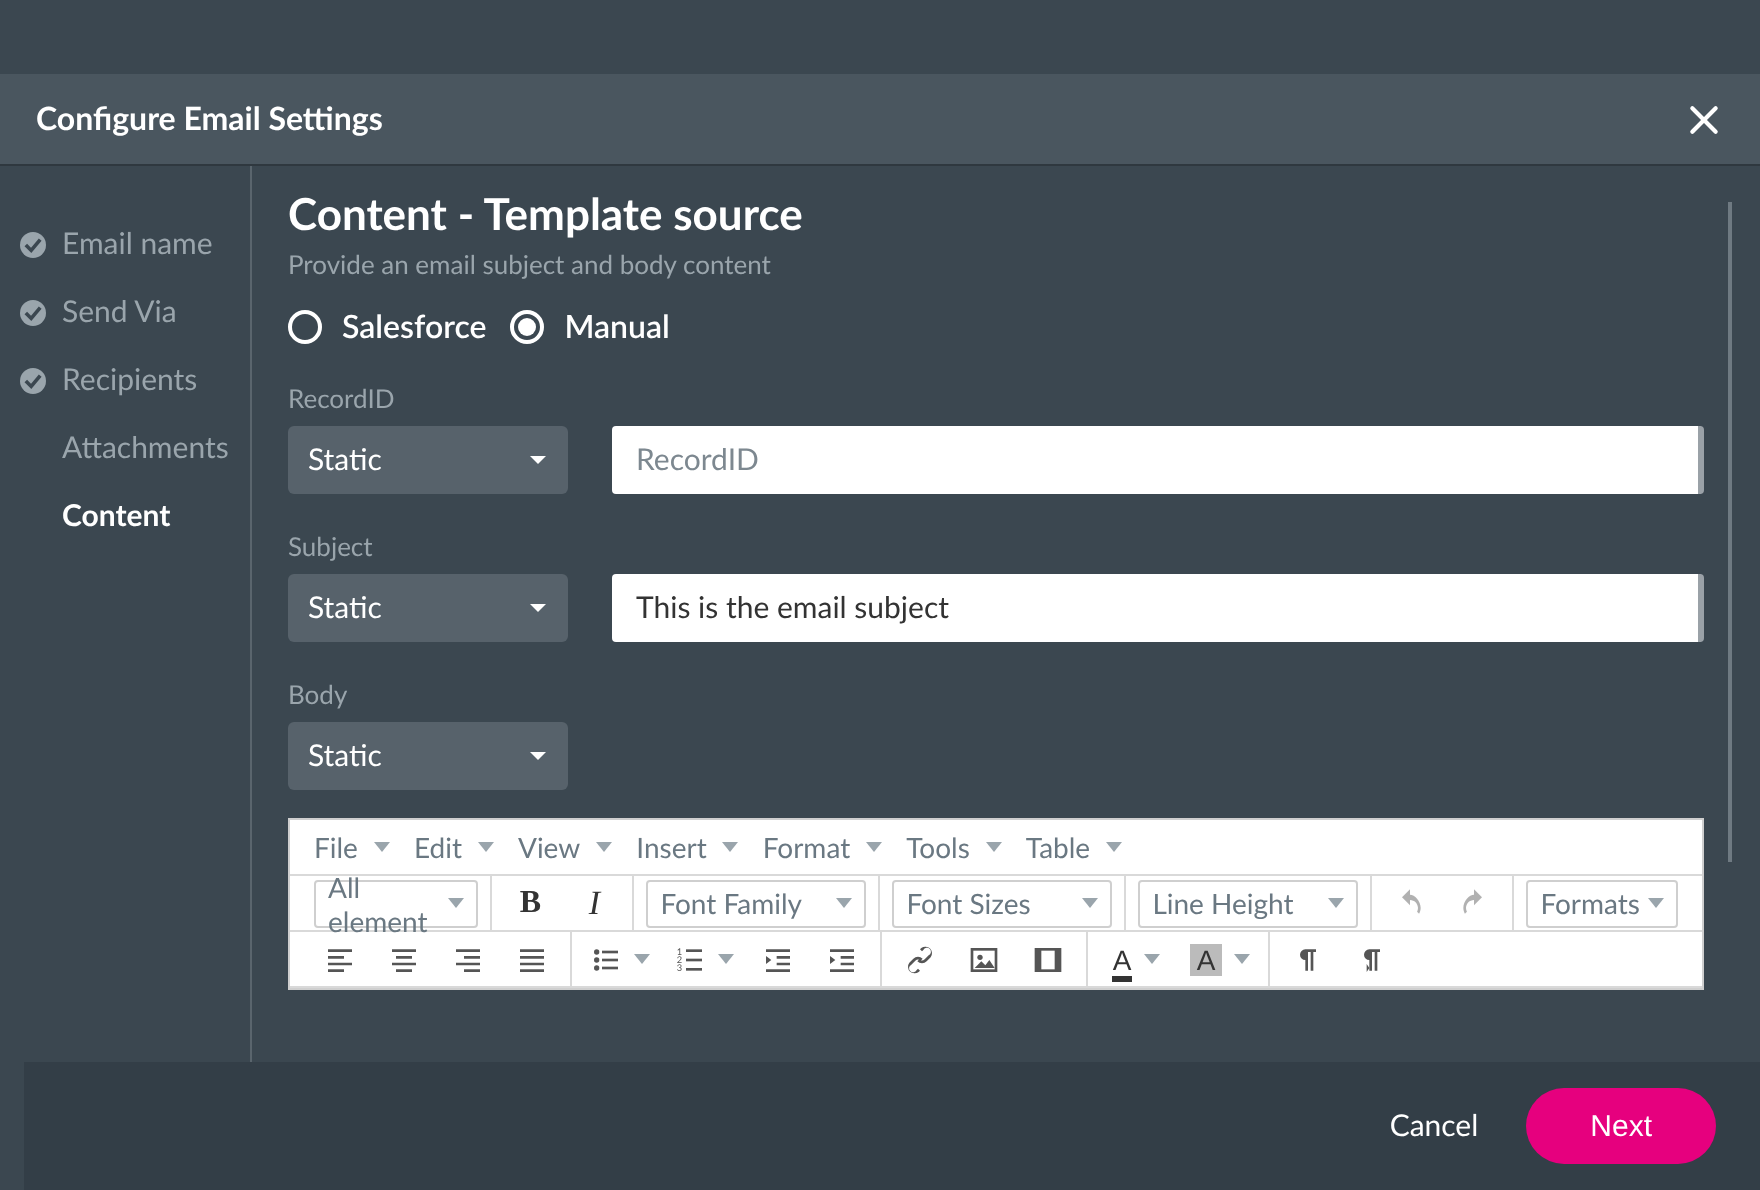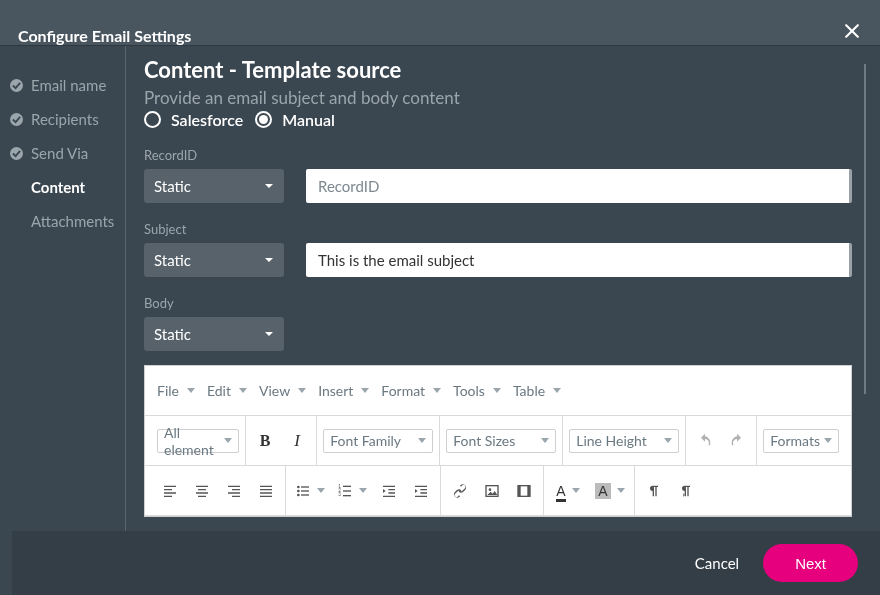--- a/index.html
+++ b/index.html
@@ -8,24 +8,25 @@
     width:880px; height:595px;
     font-family: "Lato","Segoe UI", Arial, sans-serif;
     background:#3b4750;
     color:#e6e6e6;
     overflow:hidden;
     position:relative;
   }
   
   .header {
     height:46px;
-    display:flex; align-items:flex-end; justify-content:space-between;
+    display:flex; align-items:center; justify-content:space-between;
     padding:0 14px 0 18px;
     background:#4a565f;
     border-bottom:1px solid #2f383f;
+    margin-top:37px;
   }
   .header-title { font-weight:700; color:#ffffff; font-size:16px; }
   .close-btn { cursor:pointer; color:#ffffff; display:flex; align-items:center; justify-content:center; width:28px; height:28px; }
   .close-btn svg{ width:20px; height:20px; stroke:#ffffff; }
 
   
   .body {
     display:flex;
     height:calc(595px - 46px - 64px);
   }
@@ -56,21 +57,21 @@
     padding:10px 28px 10px 18px;
     position:relative;
     overflow:hidden;
   }
   .main h1 {
     margin:0 0 4px 0;
     font-size:22px;
     font-weight:700;
     color:#ffffff;
   }
-  .subtitle { color:#9aa5ac; font-size:17px; margin-bottom:2px; }
+  .subtitle { color:#9aa5ac; font-size:13px; margin-bottom:14px; }
 
   .radio-group{ display:flex; gap:12px; margin-bottom:18px; }
   .radio {
     display:flex; align-items:center; gap:10px; cursor:pointer;
     font-size:16px; color:#ffffff; font-weight:600;
   }
   .radio .outer{
     width:17px; height:17px; border:2px solid #ffffff; border-radius:50%;
     display:flex; align-items:center; justify-content:center;
   }
@@ -111,21 +112,21 @@
   .editor {
     background:#ffffff;
     color:#5c6b77;
     font-size:14px;
     border:1px solid #cfcfcf;
   }
   .menubar, .toolbar1, .toolbar2{
     display:flex; align-items:flex-end;
     border-bottom:1px solid #d9d9d9;
     padding:0 6px;
-    height:50px;
+    height:28px;
     gap:0;
   }
   .menu-item{
     padding:0 6px;
     height:100%;
     display:flex; align-items:center; gap:4px;
     cursor:pointer;
     color:#6a7882;
   }
   .group{
@@ -213,37 +214,37 @@
           </svg>
         </span>
       <span>Email name</span>
     </div>
     <div class="nav-item">
       <span class="nav-check">
           <svg viewBox="0 0 10 10">
             <path d="M1 5 L4 8 L9 2" stroke="#3b4750" stroke-width="2" fill="none"></path>
           </svg>
         </span>
-      <span>Recipients</span>
+      <span>Send Via</span>
     </div>
     <div class="nav-item">
       <span class="nav-check">
           <svg viewBox="0 0 10 10">
             <path d="M1 5 L4 8 L9 2" stroke="#3b4750" stroke-width="2" fill="none"></path>
           </svg>
         </span>
-      <span>Send Via</span>
+      <span>Recipients</span>
+    </div>
+    <div class="nav-item">
+      <span class="nav-check hidden"></span>
+      <span>Attachments</span>
     </div>
     <div class="nav-item active">
       <span class="nav-check hidden"></span>
       <span>Content</span>
-    </div>
-    <div class="nav-item">
-      <span class="nav-check hidden"></span>
-      <span>Attachments</span>
     </div>
   </div>
 
   <div class="main">
     <div class="scroll-indicator"></div>
 
     <h1>Content - Template source</h1>
     <div class="subtitle">Provide an email subject and body content</div>
 
     <div class="radio-group">

